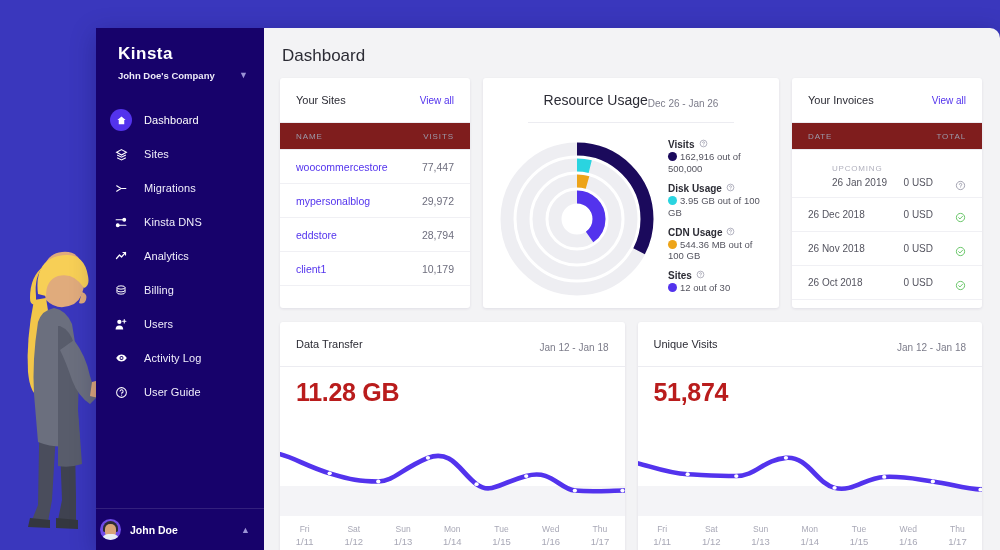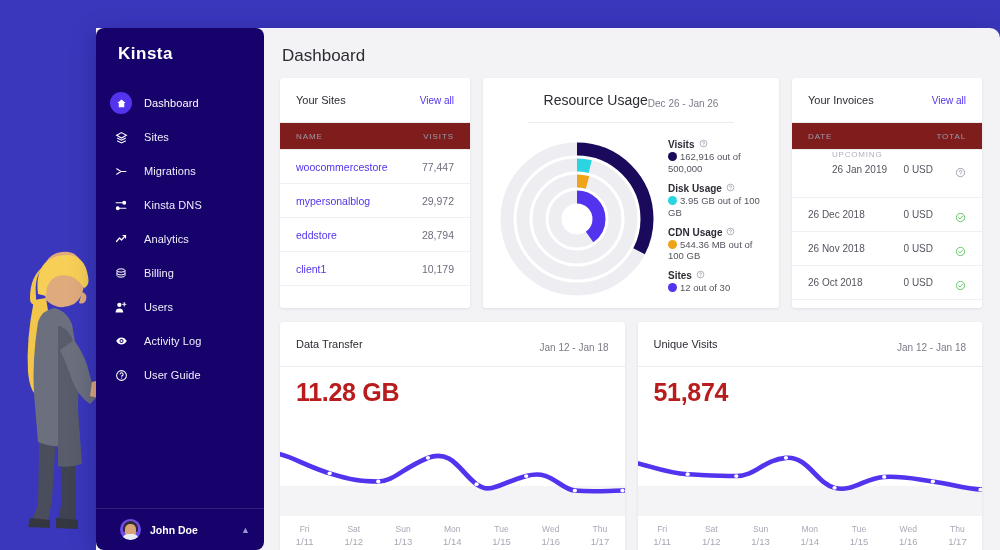--- a/index.html
+++ b/index.html
@@ -24,21 +24,20 @@
     box-shadow: 0 6px 26px rgba(10,5,60,.28);
   }
 
   
   #sidebar {
     width: 168px; height: 100%;
     background: #17026b;
     position: relative;
     flex: 0 0 168px;
     color: #fff;
-    border-radius: 8px;
   }
   .logo-wrap { padding: 16px 0 0 22px; }
   .logo { font-size: 17px; font-weight: bold; letter-spacing: .5px; color:#fff; }
   .company-row {
     display: flex; align-items: center; justify-content: space-between;
     padding: 6px 16px 0 22px;
   }
   .company-name { font-size: 9.5px; font-weight: bold; color: #eceaf7; }
   .chev { color: #9b93d6; font-size: 9px; line-height: 1; }
 
@@ -57,21 +56,21 @@
     background: #5333ed; border-radius: 50%;
     width: 22px; height: 22px;
   }
   .nav-label { font-size: 11px; color: #f0eefb; letter-spacing: .1px; }
   .nav-item.active .nav-label { color: #ffffff; }
 
   #user-row {
     position: absolute; bottom: 0; left: 0; right: 0;
     height: 42px;
     border-top: 1px solid rgba(255,255,255,.12);
-    display: flex; align-items: center; padding: 0 14px 0 24px; gap: 9px;
+    display: flex; align-items: center; padding: 0 14px 0 4px; gap: 9px;
     cursor: pointer;
   }
   .avatar {
     width: 21px; height: 21px; border-radius: 50%;
     background: #6f4be8; position: relative; overflow: hidden;
     flex: 0 0 21px;
   }
   .avatar .hair { position:absolute; left:3px; top:2px; width:15px; height:11px; background:#2e2b33; border-radius:8px 8px 2px 2px;}
   .avatar .face { position:absolute; left:5px; top:5px; width:11px; height:12px; background:#d8a478; border-radius:5px 5px 4px 4px;}
   .avatar .shirt{ position:absolute; left:2px; bottom:0; width:17px; height:6px; background:#e7edf3; border-radius:6px 6px 0 0;}
@@ -112,21 +111,21 @@
     border-bottom: 1px solid #ececf1;
   }
   .th { font-size: 8px; letter-spacing: .9px; color: #9b9bab; text-transform: uppercase; }
   .th.l { flex: 1; }
   .th.r { text-align: right; }
   .trow {
     display: flex; align-items: center;
     height: 34px; padding: 0 16px;
     border-bottom: 1px solid #f0f0f4;
   }
-  .trow.tall { height: 48px; padding-bottom: 9px; padding-left: 40px; }
+  .trow.tall { height: 48px; align-items: flex-end; padding-bottom: 9px; padding-left: 40px; }
   .td-l { flex: 1; font-size: 10.5px; color: #5333ed; cursor: pointer; }
   .td-r { font-size: 10.5px; color: #6e6e7e; }
   .invo-date { flex: 1; font-size: 10px; color: #54545f; }
   .invo-total { font-size: 10px; color: #54545f; margin-right: 22px; }
   .upcoming-tag {
     position: absolute; font-size: 8px; letter-spacing: .8px;
     color: #b0b0bd; text-transform: uppercase; transform: translateY(-15px);
   }
   .badge-ico { width: 11px; height: 11px; display: inline-block; }
 
@@ -184,20 +183,24 @@
 
   <path d="M38 294 q-4 -32 20 -38 q26 -6 30 20 q2 10 -4 12 q-10 -16 -26 -12 q-12 4 -12 20 z" fill="#f7cf56"></path>
   <path d="M36 296 q-2 -20 8 -30 q-14 10 -14 32 q0 8 6 6 z" fill="#f2c64a"></path>
 </svg>
 
 <div id="app-panel">
 
   <aside id="sidebar">
     <div class="logo-wrap">
       <div class="logo">Kinsta</div>
+    </div>
+    <div class="company-row">
+      <span class="company-name">John Doe's Company</span>
+      <span class="chev">▼</span>
     </div>
 
     <nav class="nav">
       <div class="nav-item active">
         <span class="nav-ico">
           <svg width="11" height="11" viewBox="0 0 24 24" fill="#fff">
               <path d="M12 3 L21 11 h-3 v9 h-12 v-9 H3 Z"></path>
             </svg>
         </span>
         <span class="nav-label">Dashboard</span>

